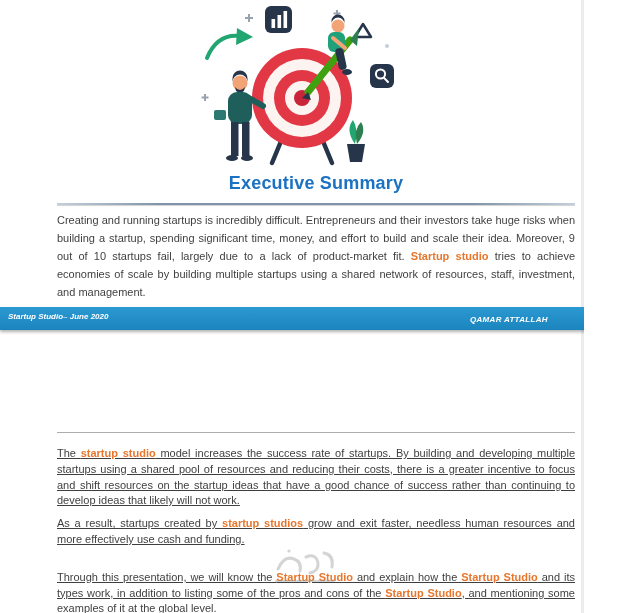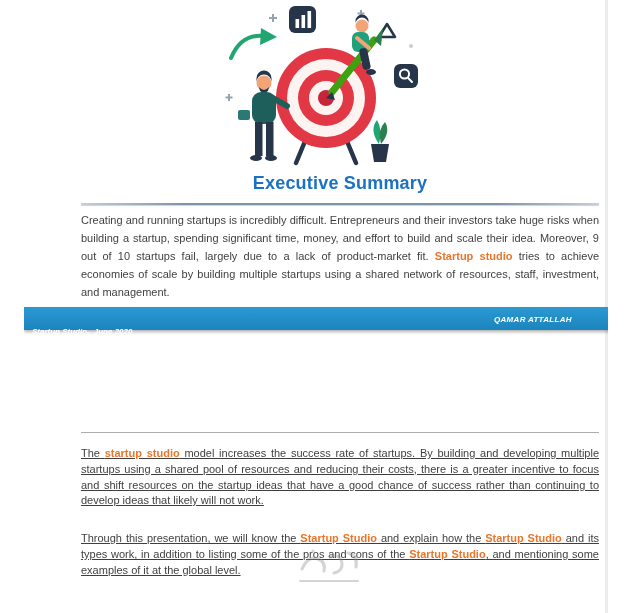--- a/index.html
+++ b/index.html
@@ -1,19 +1,19 @@
 <!DOCTYPE html>
 <html><head>
 <meta charset="utf-8">
 <style>
   html,body { margin:0; padding:0; background:#fff; }
   body { width:632px; height:613px; font-family:"Liberation Sans", sans-serif; }
   .page {
     position:relative; width:584px; height:613px; background:#ffffff;
-    overflow:hidden; box-shadow: inset -3px 0 0 #ececec; margin-left: 24px;
+    overflow:hidden; box-shadow: inset -3px 0 0 #ececec;
   }
 
   
   .illustration { position:absolute; top:6px; left:50%; transform:translateX(-50%); }
 
   
   .heading {
     position:absolute; top:173px; left:0; width:632px; text-align:center;
     color:#1b72c2; font-size:18px; font-weight:bold; letter-spacing:.2px;
   }
@@ -30,21 +30,21 @@
   .para1 { position:absolute; top:211px; left:57px; width:518px; }
   .orange { color:#e8762c; font-weight:bold; }
 
   
   .footer-bar {
     position:absolute; top:307px; left:0; width:632px; height:23px;
     background:linear-gradient(#2b99d2,#1b84bd);
     box-shadow:0 2px 3px rgba(0,0,0,.3);
     color:#ffffff; font-size:8px; font-weight:bold; font-style:italic;
   }
-  .footer-left { position:absolute; left:8px; top:20px; }
+  .footer-left { position:absolute; left:8px; top:5px; }
   .footer-right { position:absolute; left:470px; top:8px; letter-spacing:.3px;text-align:right; }
 
   
   .divider2 { position:absolute; top:432px; left:57px; width:518px; height:1px; background:#adadad; }
   .section2 { position:absolute; top:446px; left:57px; width:518px; line-height:15.8px; }
   .section2 p { margin:0 0 7px 0;text-decoration:underline; }
   .section2 p.spaced { margin-top:22px; }
 
   
   .watermark { position:absolute; top:543px; left:272px; opacity:.38; pointer-events:none; }
@@ -142,20 +142,21 @@
 
   <div class="footer-bar">
     <span class="footer-left">Startup Studio– June 2020</span>
     <span class="footer-right">QAMAR ATTALLAH</span>
   </div>
 
   <div class="divider2"></div>
 
   <div class="bodytext section2">
     <p><span>The </span><span class="orange">startup studio</span><span> model increases the success rate of startups. By building and developing multiple startups using a shared pool of resources and reducing their costs, there is a greater incentive to focus and shift resources on the startup ideas that have a good chance of success rather than continuing to develop ideas that likely will not work.</span></p>
+    <p><span>As a result, startups created by </span><span class="orange">startup studios</span><span> grow and exit faster, needless human resources and more effectively use cash and funding.</span></p>
     <p class="spaced"><span>Through this presentation, we will know the </span><span class="orange">Startup Studio</span><span> and explain how the </span><span class="orange">Startup Studio</span><span> and its types work, in addition to listing some of the pros and cons of the </span><span class="orange">Startup Studio</span><span>, and mentioning some examples of it at the global level.</span></p>
   </div>
 
   <div class="watermark">
     <svg width="66" height="46" viewBox="0 0 66 46">
       <g fill="none" stroke="#8f8f8f" stroke-width="3" stroke-linecap="round">
         <path d="M6,26 q6,-14 16,-10 q8,3 6,12"></path>
         <circle cx="17" cy="8" r="1.6" fill="#8f8f8f" stroke="none"></circle>
         <path d="M34,14 q10,-4 12,6 q1,8 -8,10"></path>
         <path d="M52,10 q10,2 8,14"></path>

